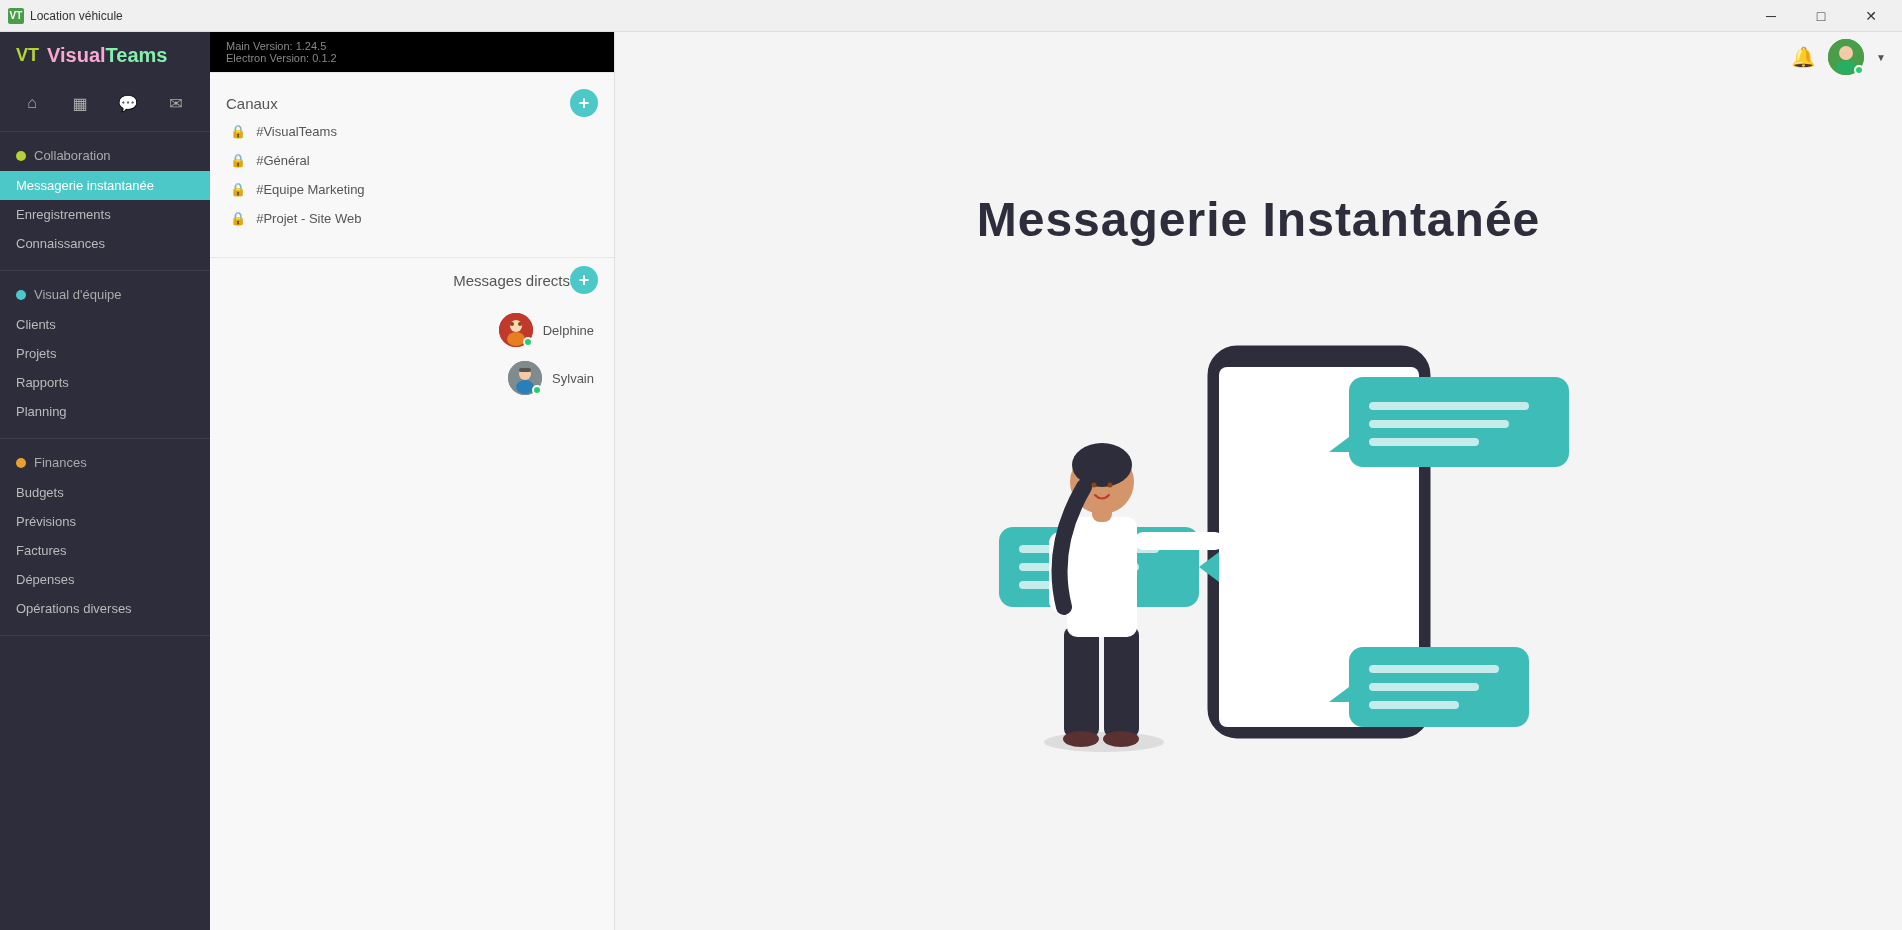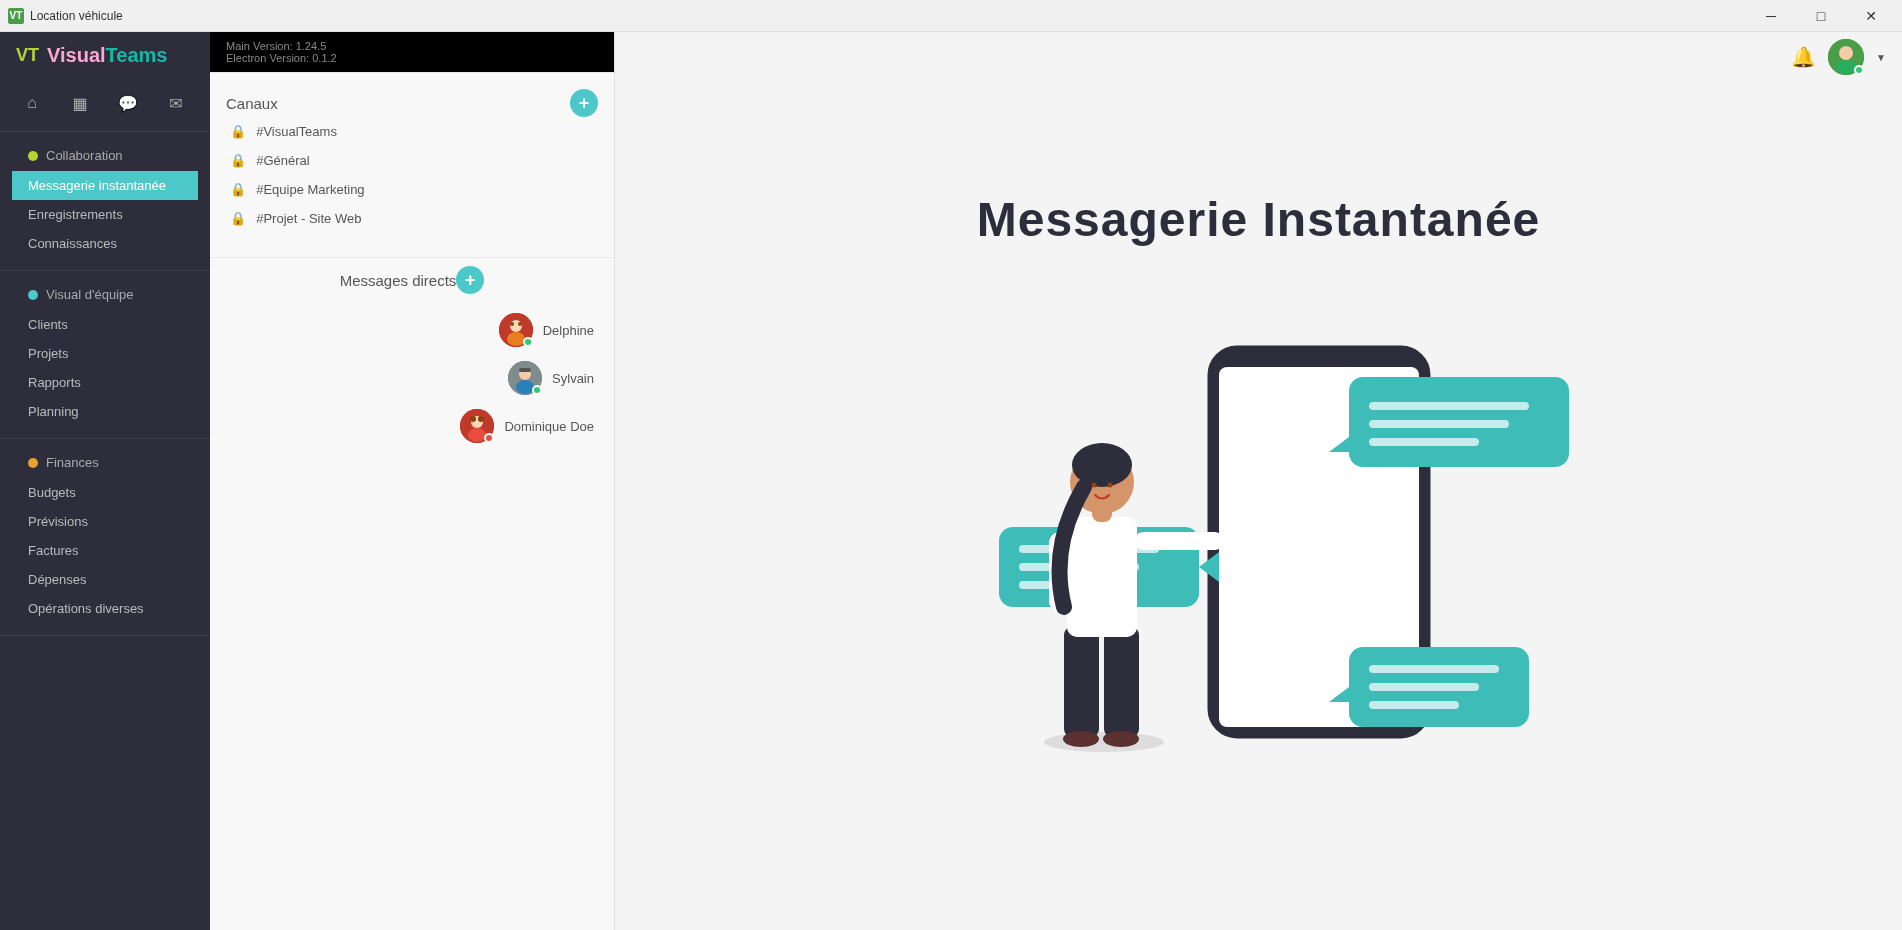--- a/index.html
+++ b/index.html
@@ -32,33 +32,33 @@
       display: flex;
       flex-direction: column;
       flex-shrink: 0;
     }
     .sidebar-logo {
       padding: 12px 16px;
       display: flex; align-items: center; gap: 8px;
     }
     .logo-text { font-size: 20px; font-weight: bold; }
     .logo-visual { color: #f9a8d4; }
-    .logo-teams { color: #14b8a6; }
+    .logo-teams { color: #86efac; }
 
     .sidebar-icons {
       display: flex; gap: 16px; padding: 8px 16px 12px 16px;
       border-bottom: 1px solid #3d3d4f;
     }
     .sidebar-icon-btn {
       width: 32px; height: 32px;
       display: flex; align-items: center; justify-content: center;
       color: #aaa; font-size: 16px; cursor: pointer; border-radius: 4px;
     }
 
-    .sidebar-section { padding: 12px 12px; border-bottom: 1px solid #3d3d4f; }
+    .sidebar-section { padding: 12px 0; border-bottom: 1px solid #3d3d4f; }
     .sidebar-section-header {
       display: flex; align-items: center; gap: 8px;
       padding: 4px 16px 8px 16px; color: #aaa; font-size: 13px;
     }
     .sidebar-section-dot { width: 10px; height: 10px; border-radius: 50%; }
     .dot-green { background: #b5d333; }
     .dot-cyan { background: #4dc8c8; }
     .dot-orange { background: #e8a030; }
 
     .sidebar-item {
@@ -96,21 +96,21 @@
     .channel-item {
       display: flex; align-items: center; gap: 10px;
       padding: 7px 4px; cursor: pointer; font-size: 13px; color: #555;
     }
     .lock-icon { color: #888; font-size: 13px; }
 
     .divider { height: 1px; background: #e8e8e8; margin: 8px 0; }
 
     .dm-section { padding: 0 16px 16px 16px; }
     .dm-header {
-      display: flex; align-items: center; justify-content: center;
+      display: flex; align-items: center; justify-content: flex-end;
       margin-bottom: 12px;
     }
     .dm-title { font-size: 15px; color: #555; font-weight: 500; }
 
     .dm-item {
       display: flex; align-items: center; gap: 10px;
       padding: 7px 4px; cursor: pointer; font-size: 13px; color: #555; justify-content: flex-end;
     }
 
     .avatar {
@@ -311,33 +311,20 @@
             <circle cx="17" cy="13" r="6" fill="#f5cba7"></circle>
             <ellipse cx="17" cy="26" rx="9" ry="7" fill="#2980b9"></ellipse>
             <rect x="11" y="7" width="12" height="4" rx="2" fill="#555"></rect>
           </svg>
           <div class="status-dot status-online"></div>
         </div>
         <span>Sylvain</span>
       </div>
 
 
-      <div class="dm-item">
-        <div class="avatar avatar-dominique">
-          <svg width="34" height="34" viewBox="0 0 34 34">
-            <circle cx="17" cy="17" r="17" fill="#c0392b"></circle>
-            <circle cx="17" cy="13" r="6" fill="#f8d7b4"></circle>
-            <ellipse cx="17" cy="26" rx="9" ry="7" fill="#e74c3c"></ellipse>
-            <circle cx="13" cy="10" r="3" fill="#8B4513"></circle>
-            <circle cx="21" cy="10" r="3" fill="#8B4513"></circle>
-          </svg>
-          <div class="status-dot status-busy"></div>
-        </div>
-        <span>Dominique Doe</span>
-      </div>
     </div>
   </div>
 
   <div class="main-content">
 
     <div style="position:absolute;top:32px;right:0;display:flex;align-items:center;gap:12px;padding:8px 16px;height:50px;z-index:10;">
       <span class="bell-icon">🔔</span>
       <div class="user-avatar">
         <svg width="36" height="36" viewBox="0 0 36 36">
           <circle cx="18" cy="18" r="18" fill="#4a9e4a"></circle>

